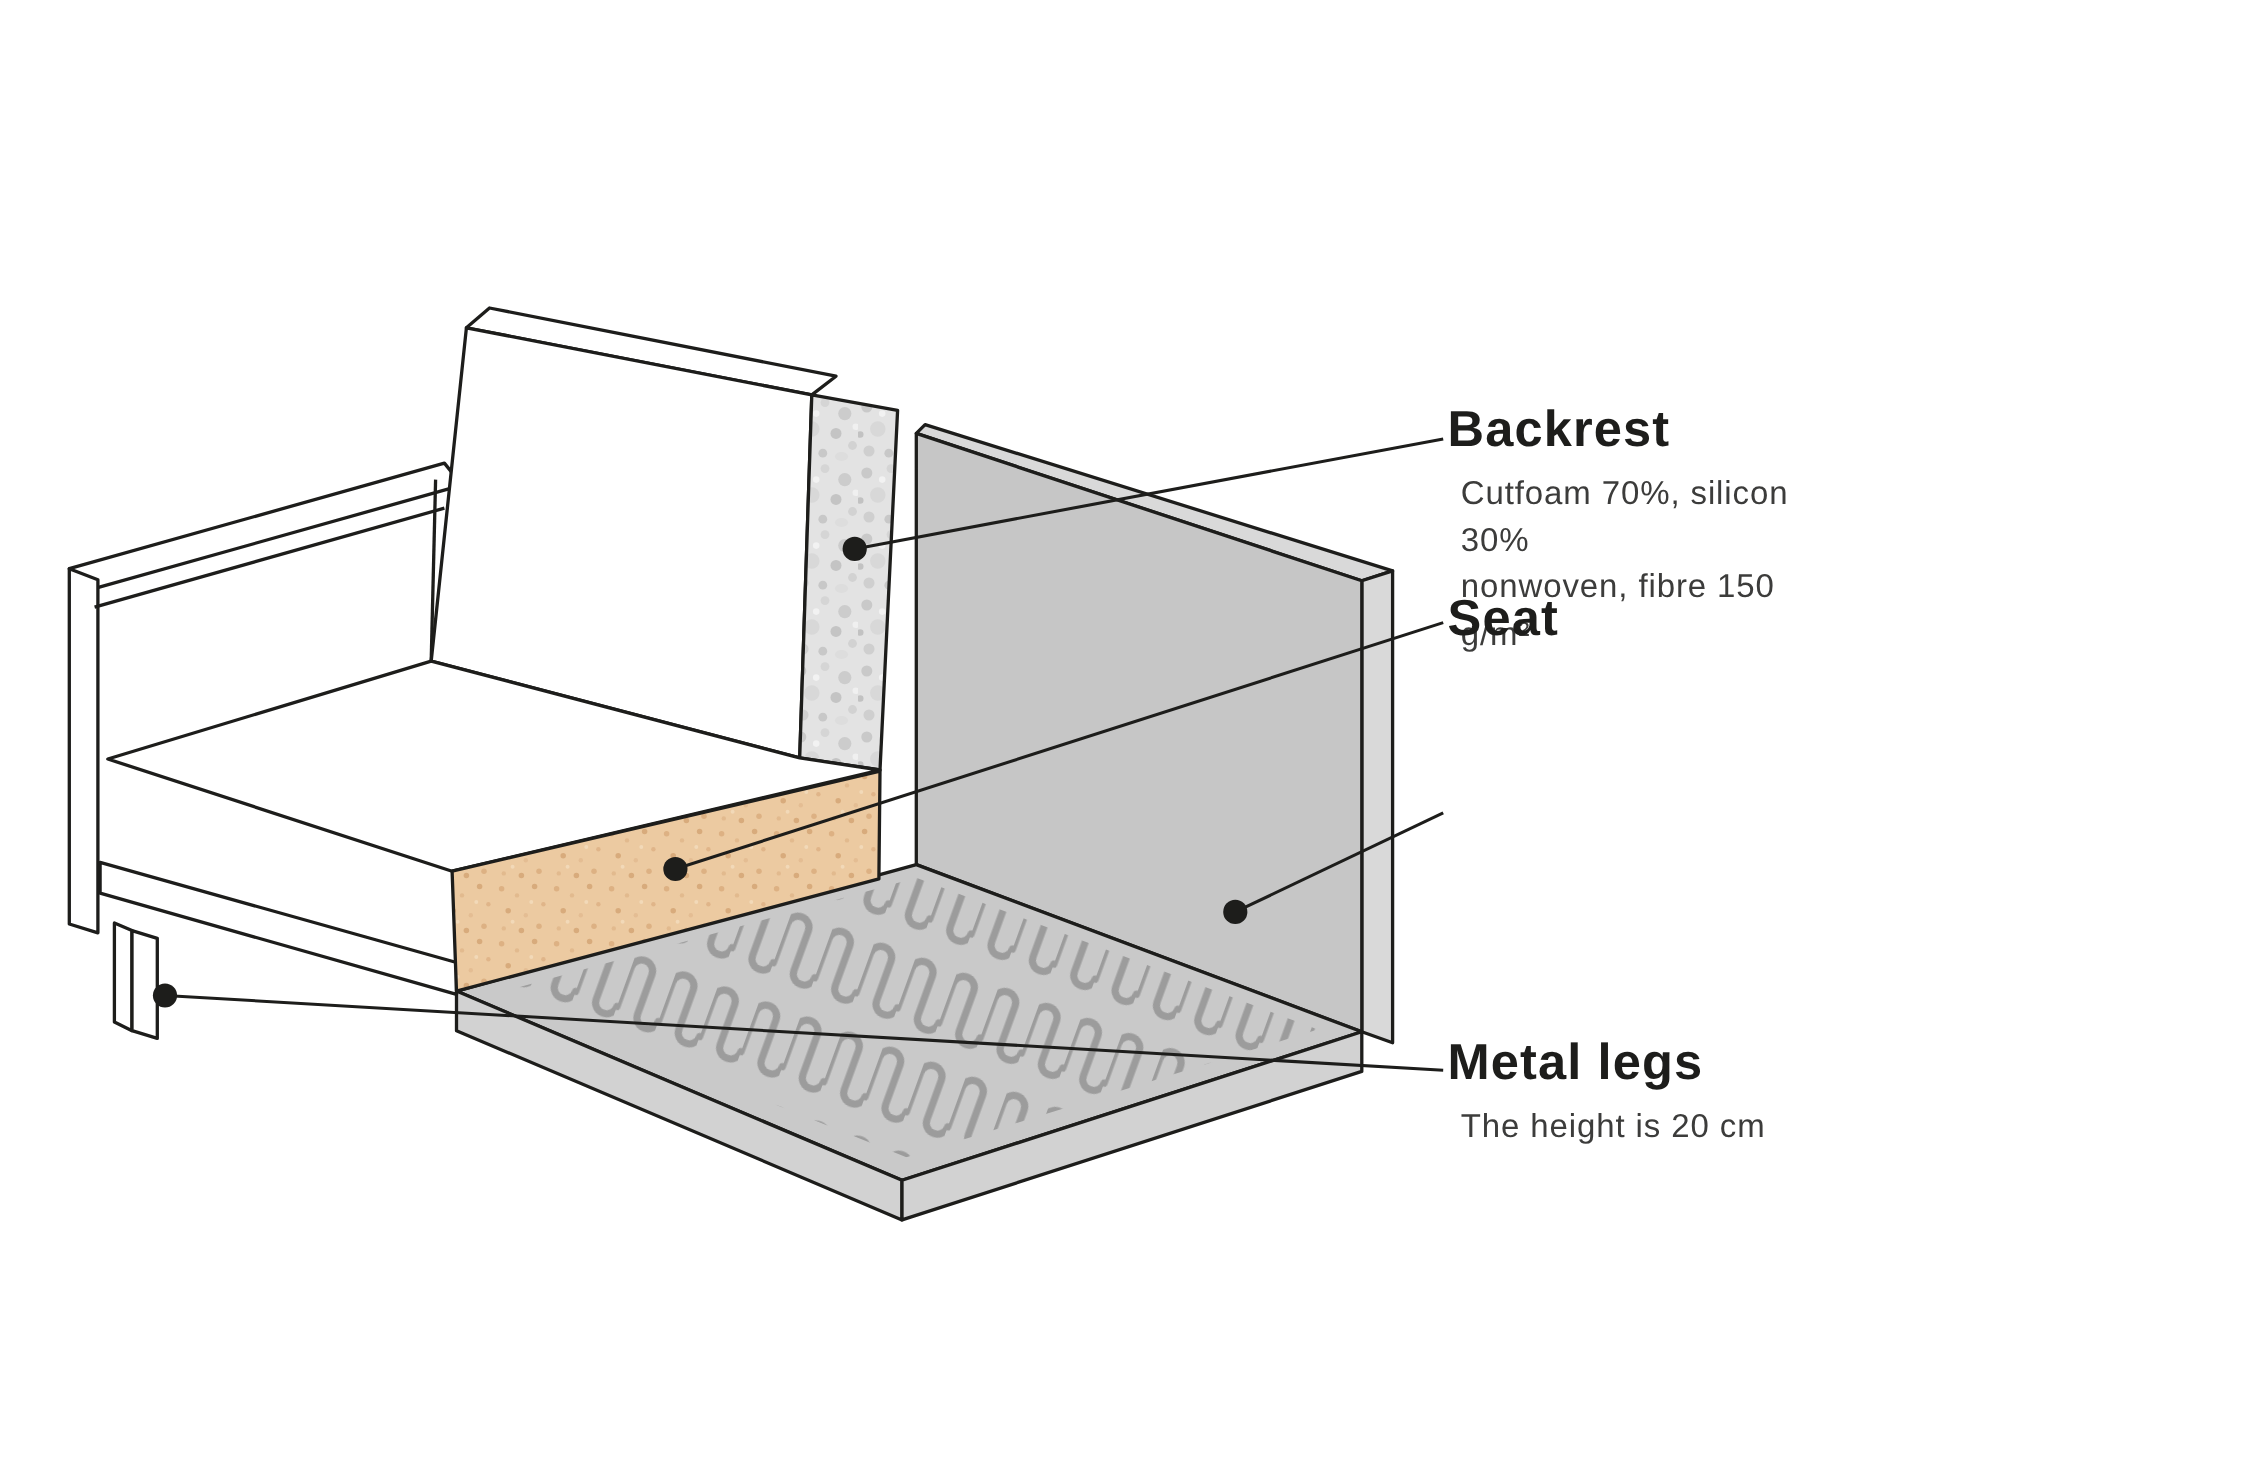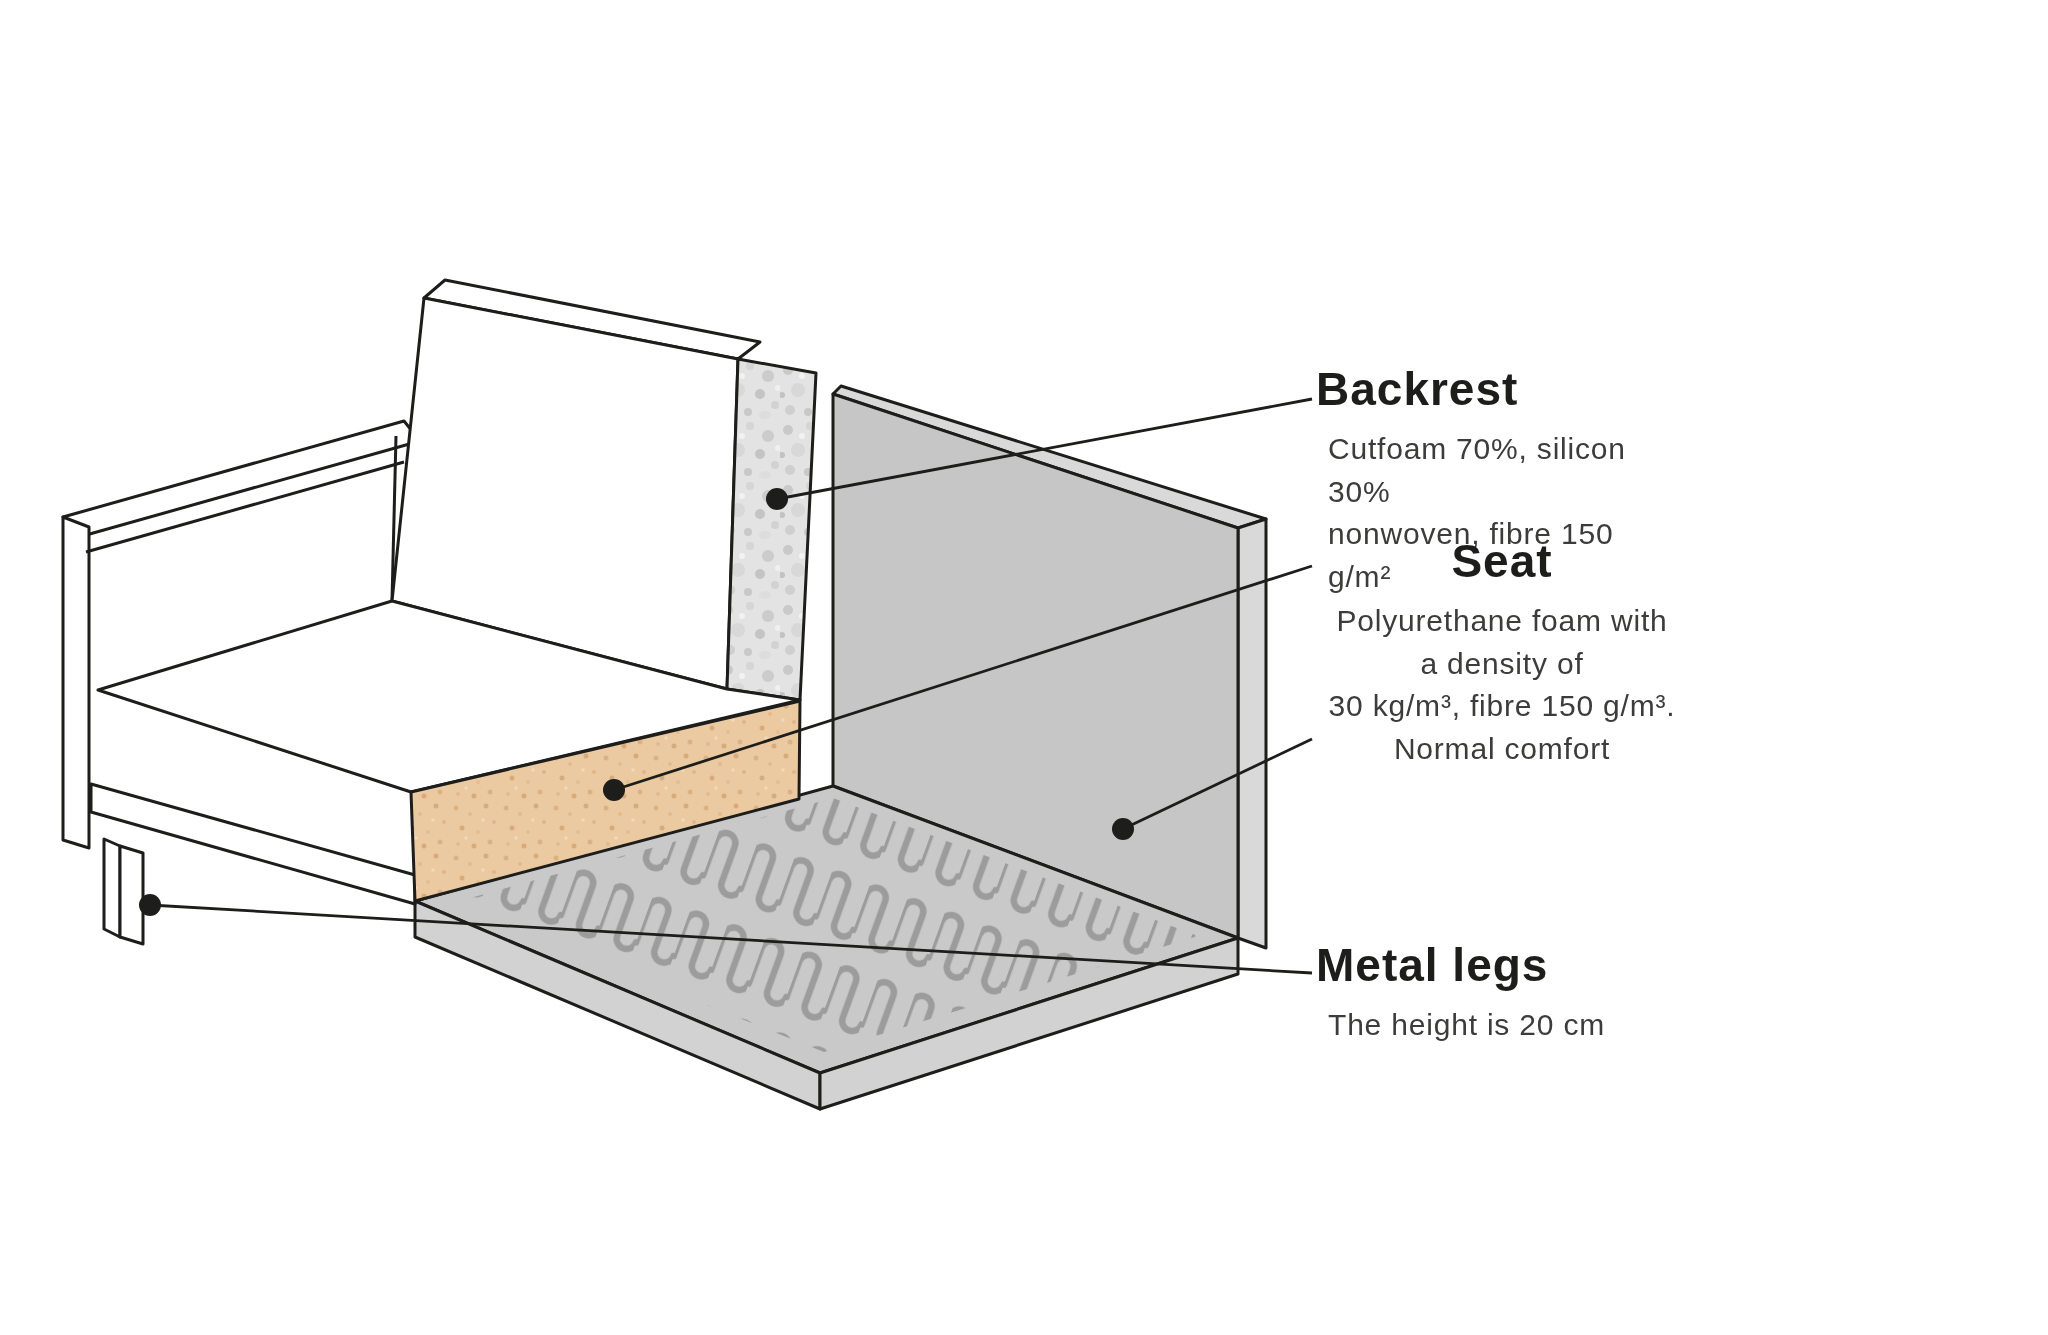--- a/index.html
+++ b/index.html
@@ -131,22 +131,20 @@
   </svg>
 
   <div class="callout" id="callout-backrest">
     <h2>Backrest</h2>
     <p>Cutfoam 70%, silicon 30%
 nonwoven, fibre 150 g/m²</p>
   </div>
 
   <div class="callout" id="callout-seat">
     <h2>Seat</h2>
-    <p>Polyurethane foam with a density of
-30 kg/m³, fibre 150 g/m³. Normal comfort</p>
   </div>
 
 
   <div class="callout" id="callout-metal-legs">
     <h2>Metal legs</h2>
     <p>The height is 20 cm</p>
   </div>
 
 </div>
 

